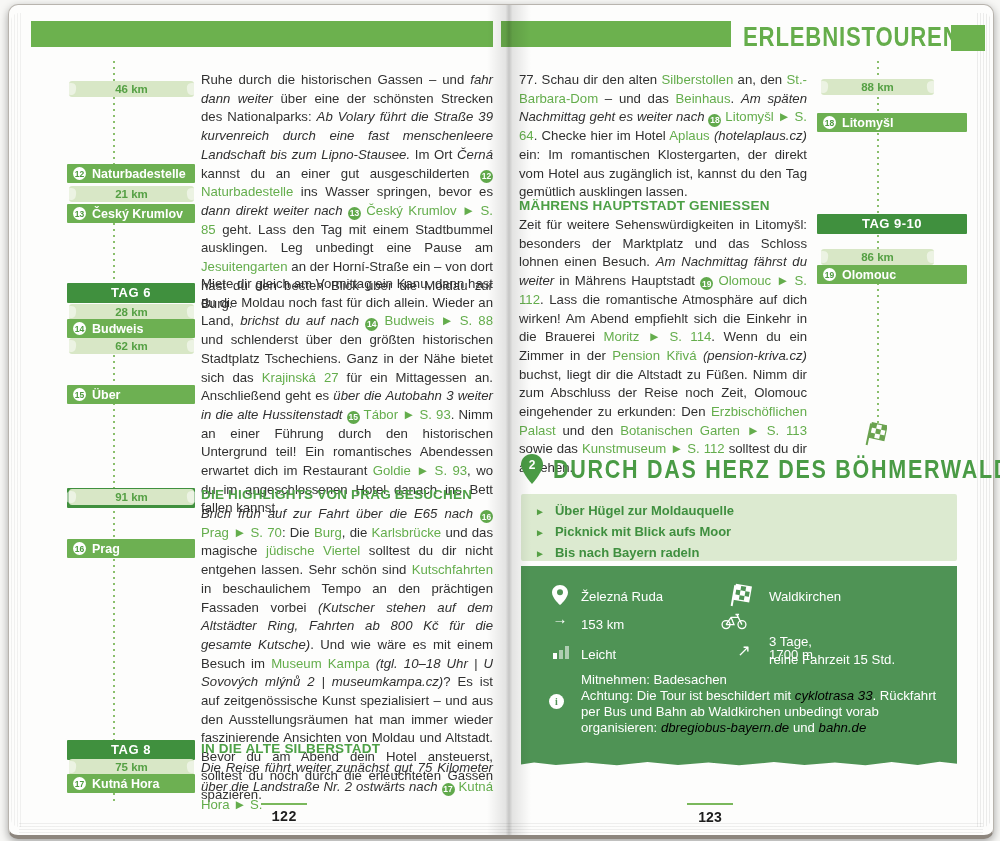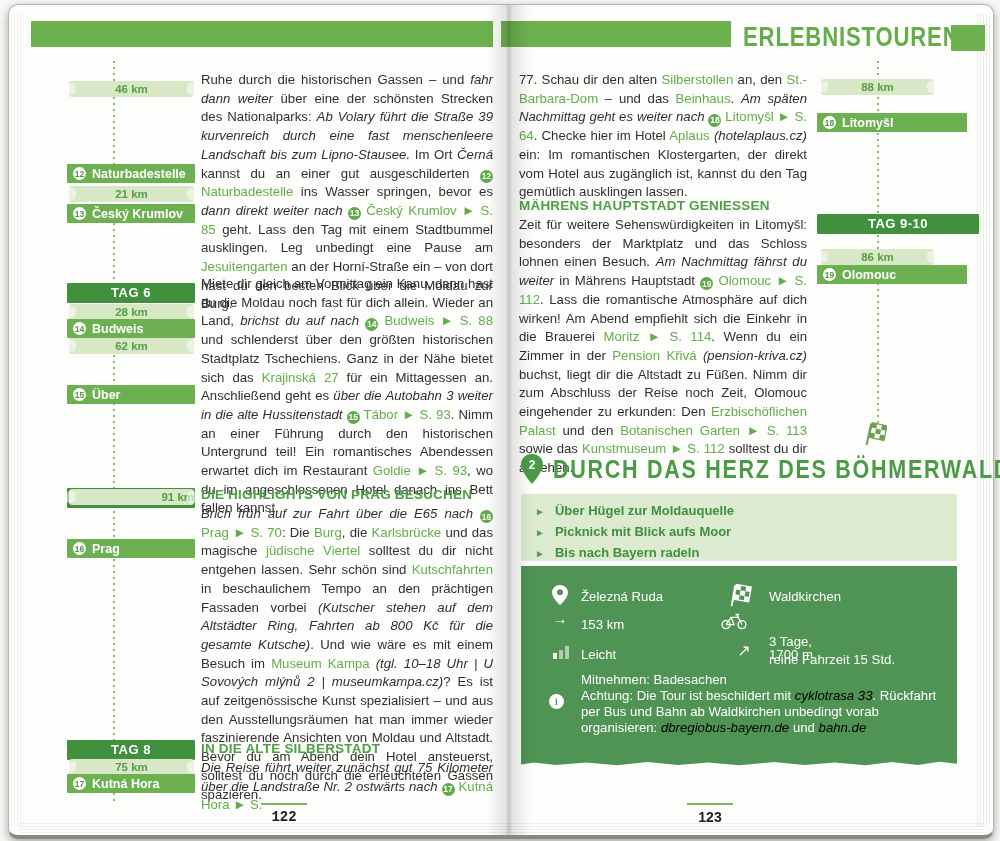--- a/index.html
+++ b/index.html
@@ -27,21 +27,21 @@
       color:#55a044;font-weight:bold;font-size:11.5px;text-align:center;line-height:16px;}
   .km:before,.km:after{content:"";position:absolute;top:2px;width:10px;height:12px;background:#fdfdfc;opacity:.55;border-radius:40%;}
   .km:before{left:-3px;transform:rotate(8deg);} .km:after{right:-3px;transform:rotate(-8deg);}
   .stop{position:absolute;left:58px;width:128px;height:19px;background:#6db052;border-radius:1px;
         color:#fff;font-weight:bold;font-size:12.5px;display:flex;align-items:center;gap:6px;padding-left:6px;box-sizing:border-box;}
   .stop .cbadge{flex:0 0 auto;}
   .day{position:absolute;left:58px;width:128px;height:20px;background:#40903e;border-radius:1px;
        color:#fff;font-weight:bold;font-size:13px;text-align:center;line-height:20px;letter-spacing:.5px;}
   .cbadge{display:inline-flex;width:13px;height:13px;border-radius:50%;background:#fff;color:#4e9a3f;
           font-size:8.5px;font-weight:bold;align-items:center;justify-content:center;}
-  .rsb .km{left:812px;width:113px;} .rsb .stop{left:808px;width:150px;} .rsb .day{left:808px;width:162px;}
+  .rsb .km{left:812px;width:113px;} .rsb .stop{left:808px;width:150px;} .rsb .day{left:808px;width:150px;}
 
   
   .col{position:absolute;font-size:13.2px;line-height:18.7px;color:#303030;text-align:justify;}
   .seg-n{color:#303030;} .seg-i{color:#303030;font-style:italic;} .seg-g{color:#64ad4c;}
   .tbadge{display:inline-flex;width:13px;height:13px;border-radius:50%;background:#61a94c;color:#fff;
           font-size:8.5px;font-weight:bold;align-items:center;justify-content:center;vertical-align:-1.5px;}
   .shead{position:absolute;color:#4da046;font-weight:bold;font-size:13.5px;letter-spacing:.2px;white-space:nowrap;}
 
   
   .tour-title{position:absolute;display:flex;align-items:center;gap:10px;}
@@ -96,21 +96,21 @@
     <div class="stop" style="top:314px;">
         <span class="cbadge">14</span>
         <span>Budweis</span>
       </div>
     <div class="km" style="top:333px;"><span>62 km</span></div>
     <div class="stop" style="top:380px;">
         <span class="cbadge">15</span>
         <span>Über</span>
       </div>
     <div class="day" style="top:483px;">TAG 7</div>
-    <div class="km" style="top:484px;text-align:right;"><span>91 km</span></div>
+    <div class="km" style="top:484px;"><span>91 km</span></div>
     <div class="stop" style="top:534px;">
         <span class="cbadge">16</span>
         <span>Prag</span>
       </div>
     <div class="day" style="top:735px;">TAG 8</div>
     <div class="km" style="top:754px;"><span>75 km</span></div>
     <div class="stop" style="top:769px;">
         <span class="cbadge">17</span>
         <span>Kutná Hora</span>
       </div>

